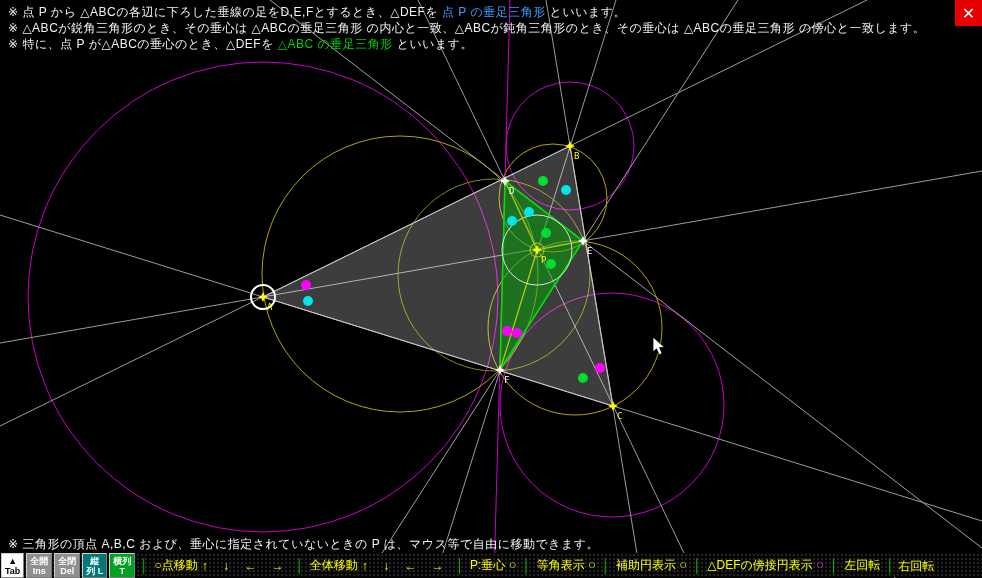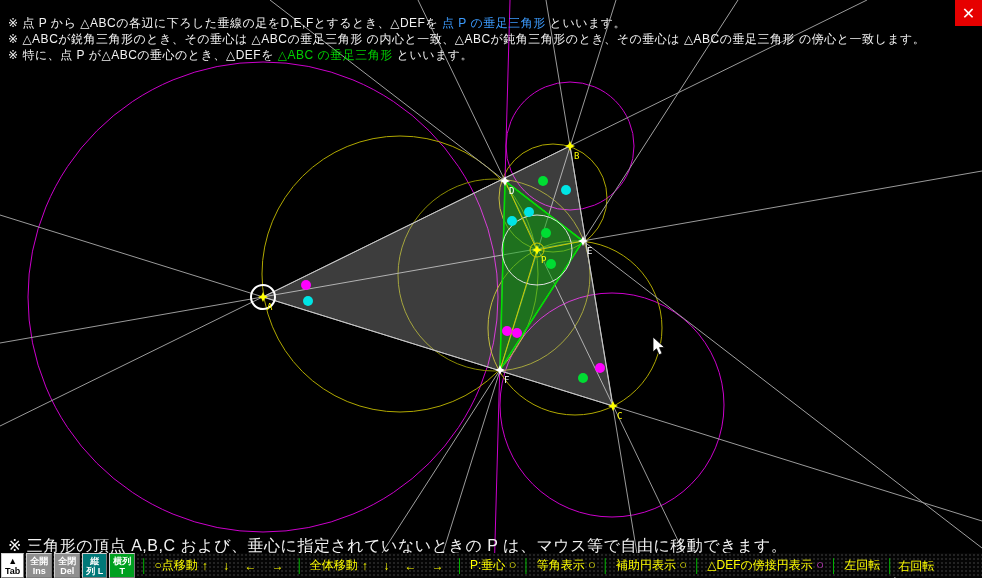--- a/index.html
+++ b/index.html
@@ -2,32 +2,32 @@
 <html><head>
 <meta charset="utf-8">
 <style>
   html,body{margin:0;padding:0;background:#000;}
   body{position:relative;width:982px;height:578px;overflow:hidden;
        font-family:"Liberation Sans","DejaVu Sans",sans-serif;}
   #stage{position:absolute;inset:0;width:982px;height:578px;}
   svg{position:absolute;left:0;top:0;}
 
   
-  .hdr{position:absolute;left:8px;top:15px;color:#f2f2f2;font-size:12px;
+  .hdr{position:absolute;left:8px;top:4px;color:#f2f2f2;font-size:12px;
        line-height:16px;letter-spacing:0.5px;white-space:nowrap;z-index:5;}
   .hl-blue{color:#3c9cff;}
   .hl-green{color:#00d000;}
 
   
   .close-btn{position:absolute;right:0;top:0;width:27px;height:26px;background:#e60000;
        color:#fff;font-size:16px;font-weight:bold;display:flex;align-items:center;
        justify-content:center;z-index:9;cursor:pointer;}
 
   
-  .note{position:absolute;left:8px;top:536px;color:#f2f2f2;font-size:16px;
+  .note{position:absolute;left:8px;top:536px;color:#f2f2f2;font-size:12px;
         letter-spacing:0.5px;white-space:nowrap;z-index:5;}
 
   
   .toolbar{position:absolute;left:0;bottom:0;width:982px;height:25px;background:#050505;
         background-image:radial-gradient(#232323 1px,transparent 1px);background-size:4px 4px;
         display:flex;align-items:center;z-index:8;font-size:12px;white-space:nowrap;}
   .tb-btn{height:23px;margin:0 1px;padding:0 3px;border:1px outset #cfcfcf;
         display:flex;flex-direction:column;align-items:center;justify-content:center;
         font-size:9px;line-height:10px;font-weight:bold;cursor:pointer;}
   .sep{color:#00c000;margin:0 4px;font-size:13px;}

